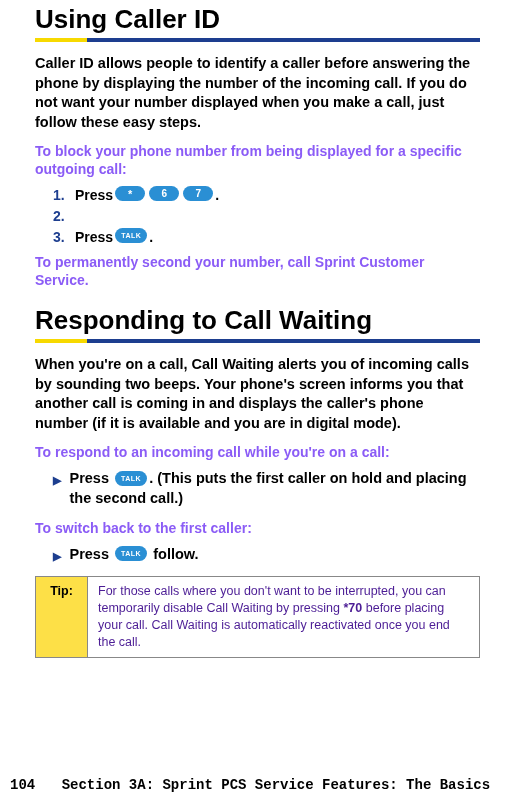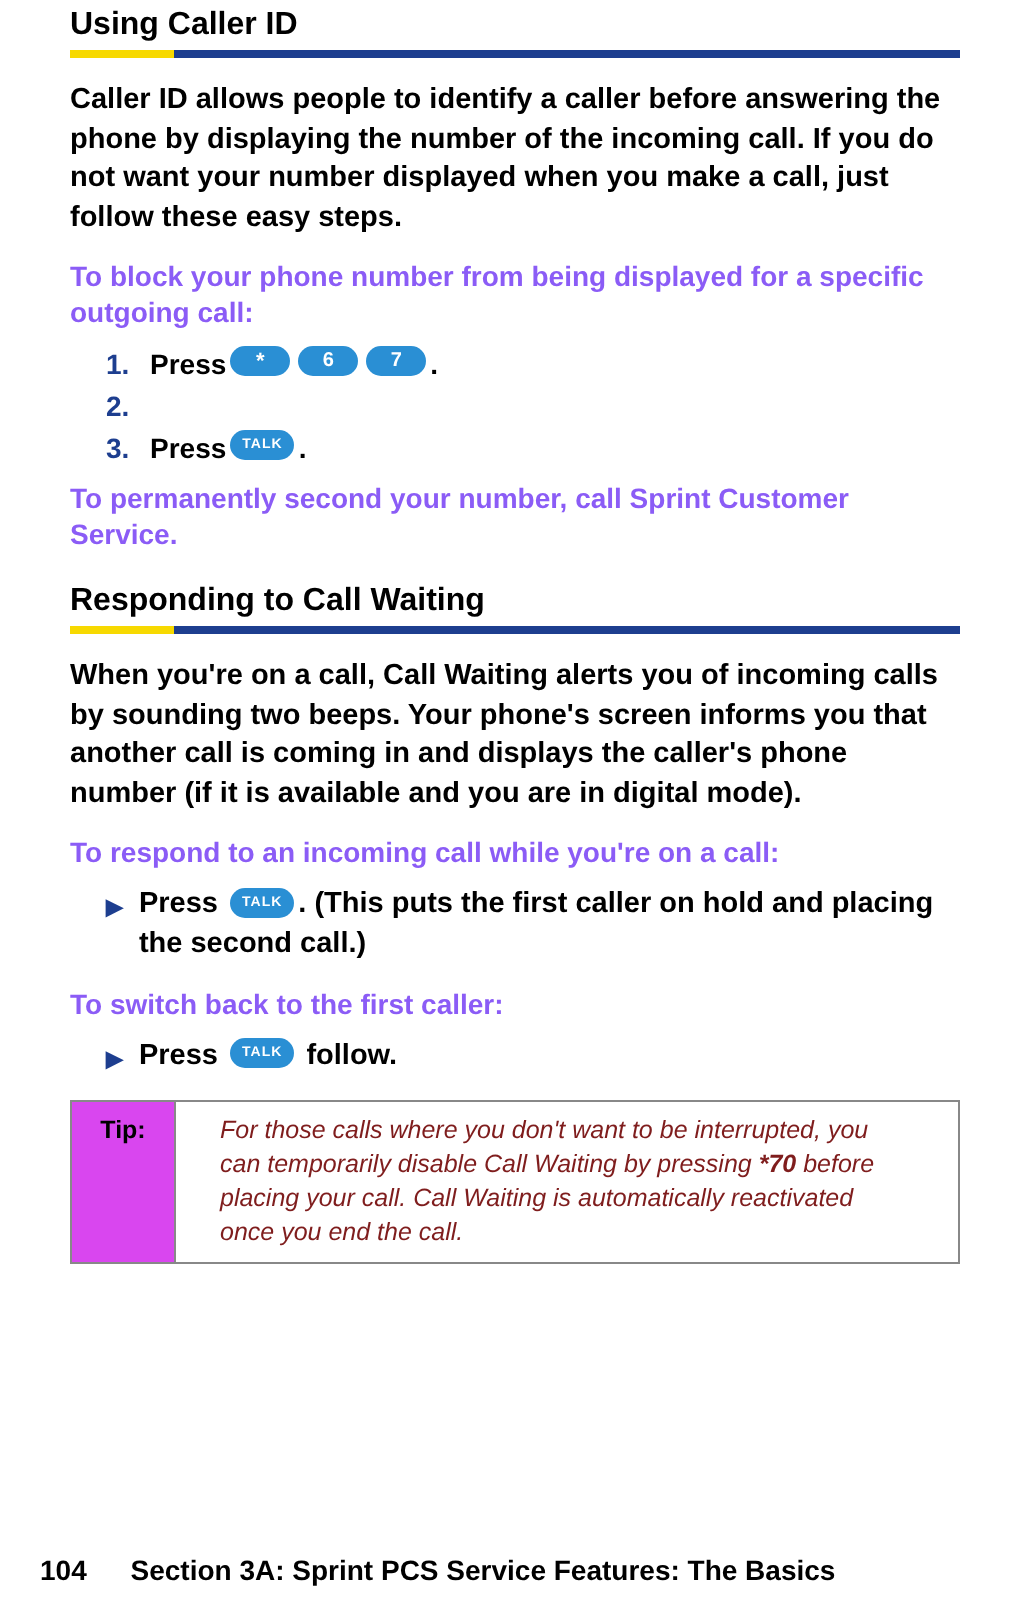--- a/index.html
+++ b/index.html
@@ -10,21 +10,21 @@
   body {
     width: 505px;
     height: 811px;
     background: #fff;
     font-family: "Segoe UI", Tahoma, sans-serif;
     color: #000;
     position: relative;
     padding: 0 25px 0 35px;
   }
   h2.section-heading {
-    font-size: 16px;
+    font-size: 26px;
     font-weight: 700;
     margin-top: 4px;
     margin-bottom: 2px;
   }
   .rule-wrap {
     display: flex;
     height: 4px;
     margin-bottom: 12px;
     margin-top: 3px;
   }
@@ -117,44 +117,44 @@
   }
   .tip-box {
     display: flex;
     border: 1px solid #888;
     margin-top: 12px;
     margin-bottom: 10px;
     font-size: 12.5px;
     line-height: 1.35;
   }
   .tip-label {
-    background: #d946ef;
+    background: #fde047;
     width: 52px;
     flex-shrink: 0;
     font-weight: 700;
     text-align: center;
     padding-top: 6px;
     border-right: 1px solid #888;
   }
   .tip-content {
-    padding: 6px 22px;
-    color: #7f1d1d;
-    font-style: italic;
+    padding: 6px 10px;
+    color: #4c1d95;
   }
   .tip-content .bold {
     font-weight: 700;
   }
   .footer {
     position: absolute;
     bottom: 18px;
     left: 0;
     width: 100%;
     font-size: 14px;
     font-weight: 700;
-    padding-left: 20px;
+    padding-left: 10px;
+    font-family: Liberation Mono, monospace;
   }
   .page-num {
     margin-right: 18px;
   }
 </style>
 </head>
 <body>
 
 <h2 class="section-heading">Using Caller ID</h2>
 <div class="rule-wrap">

